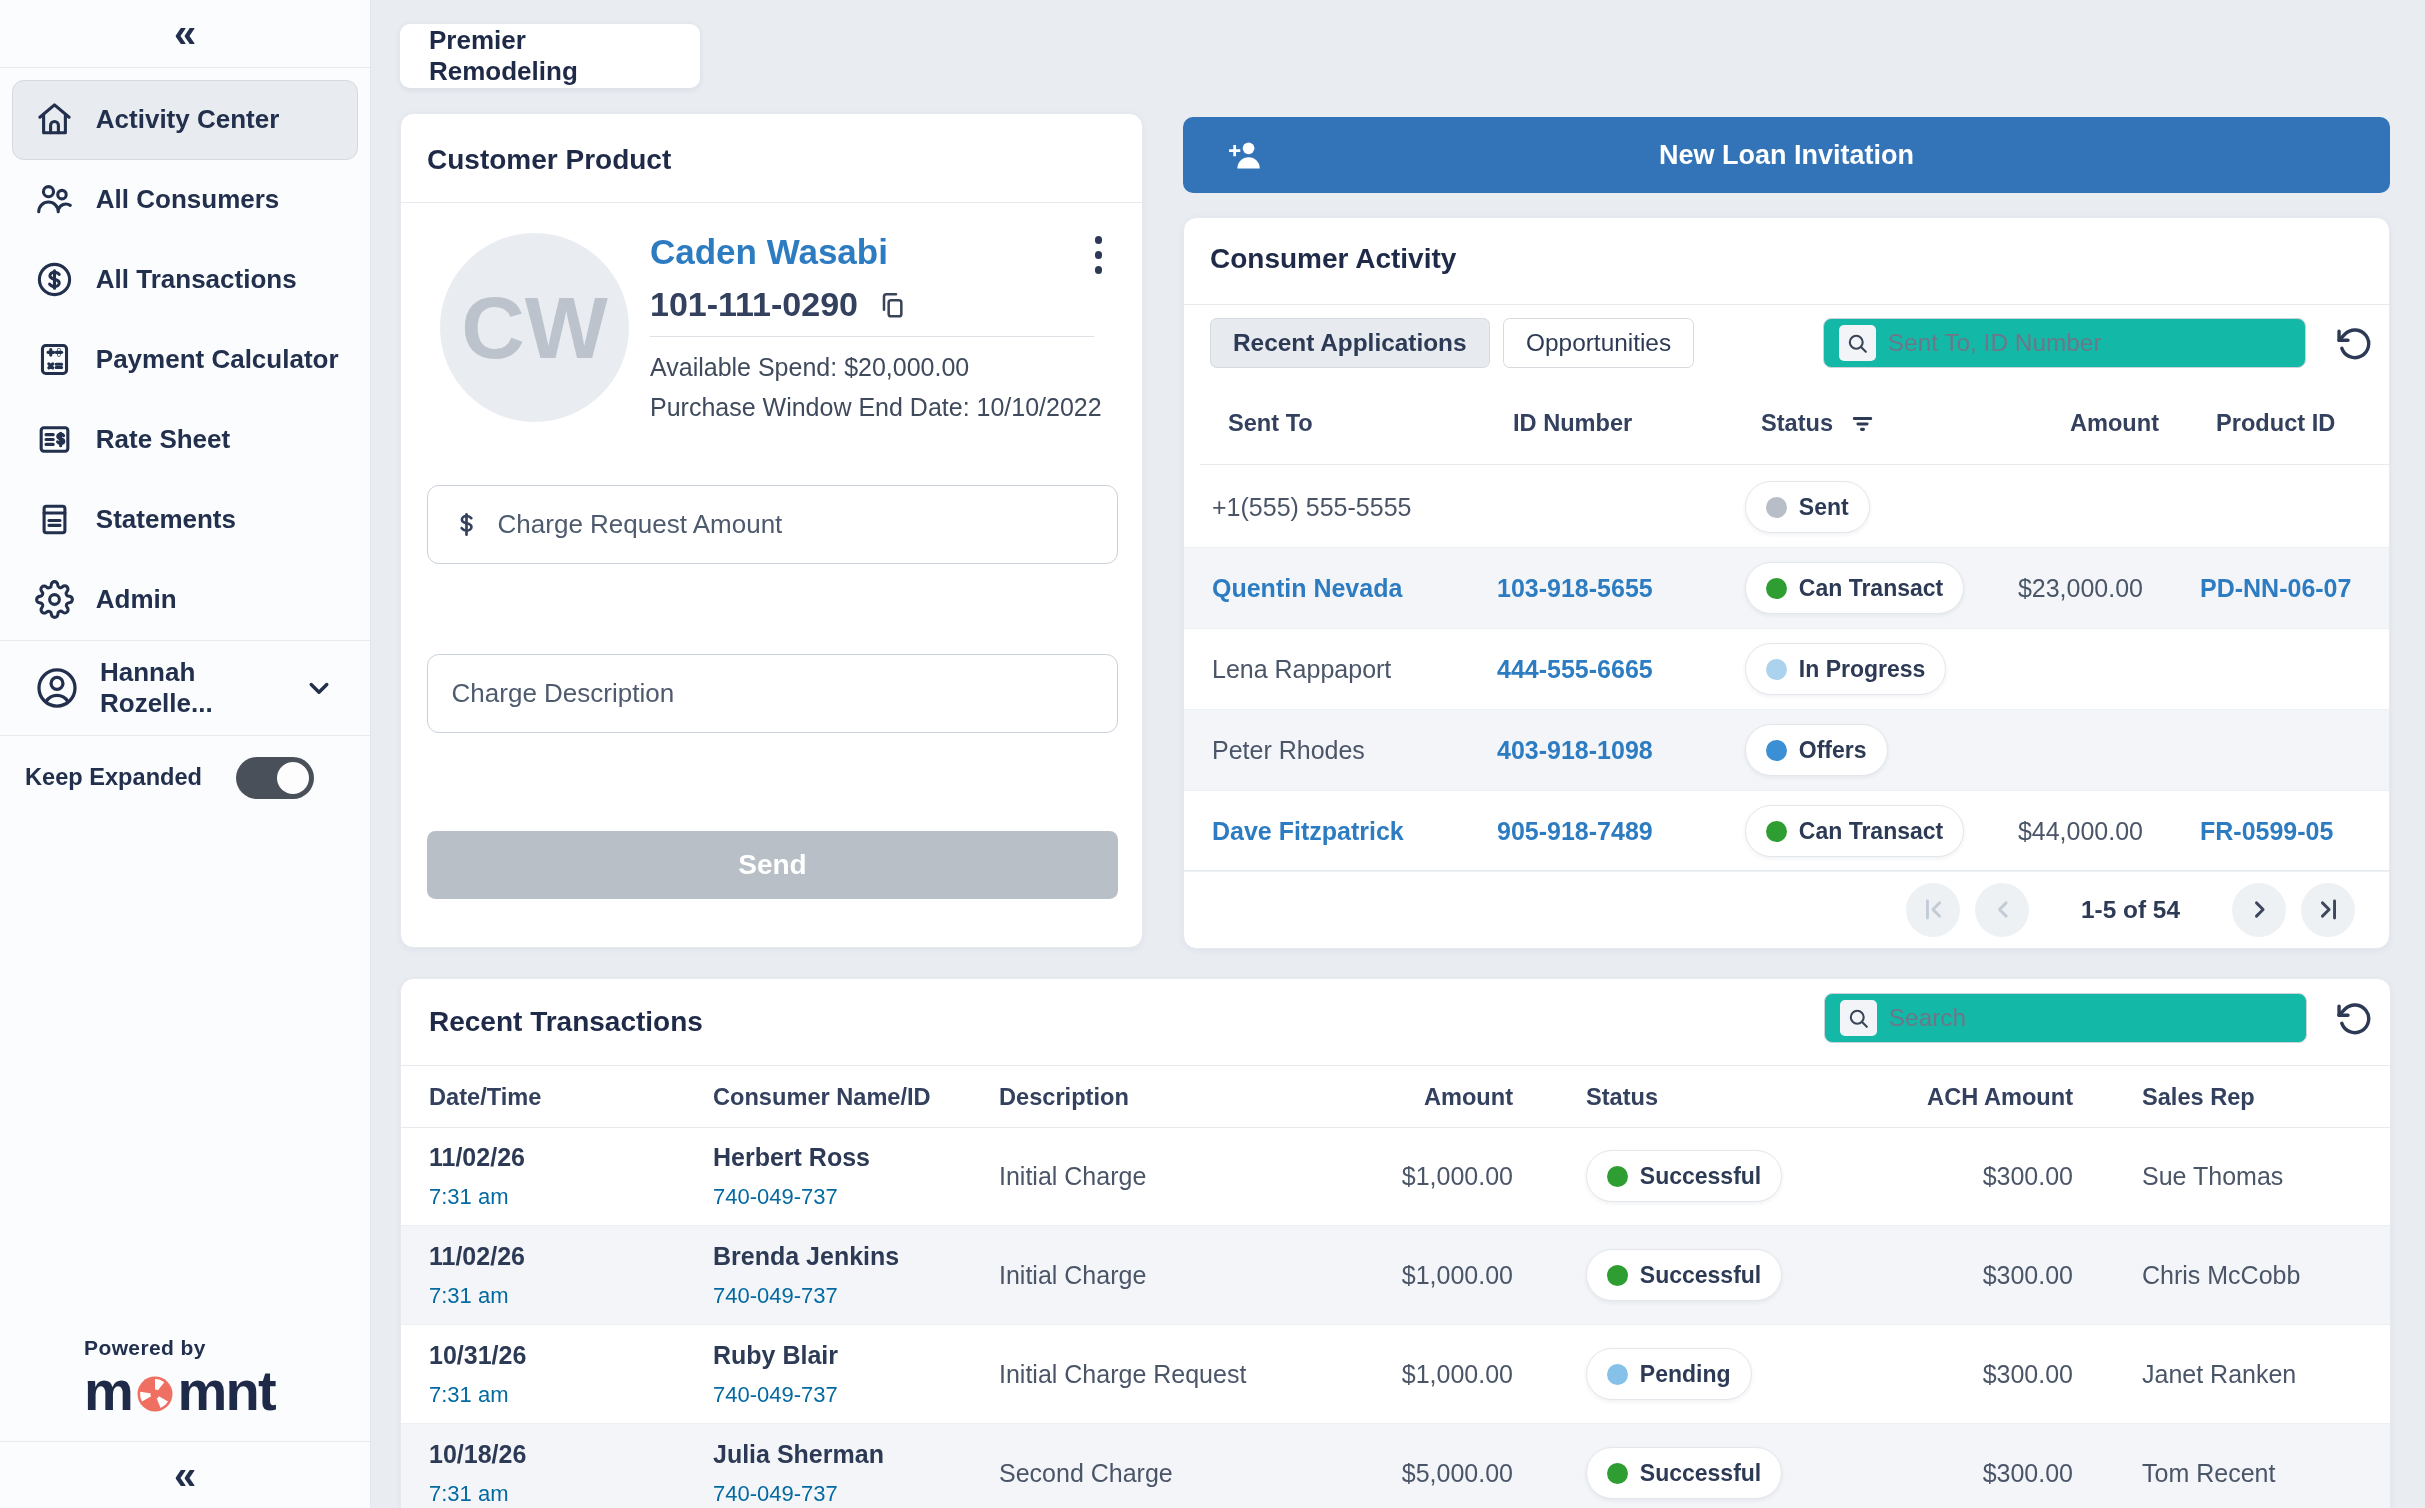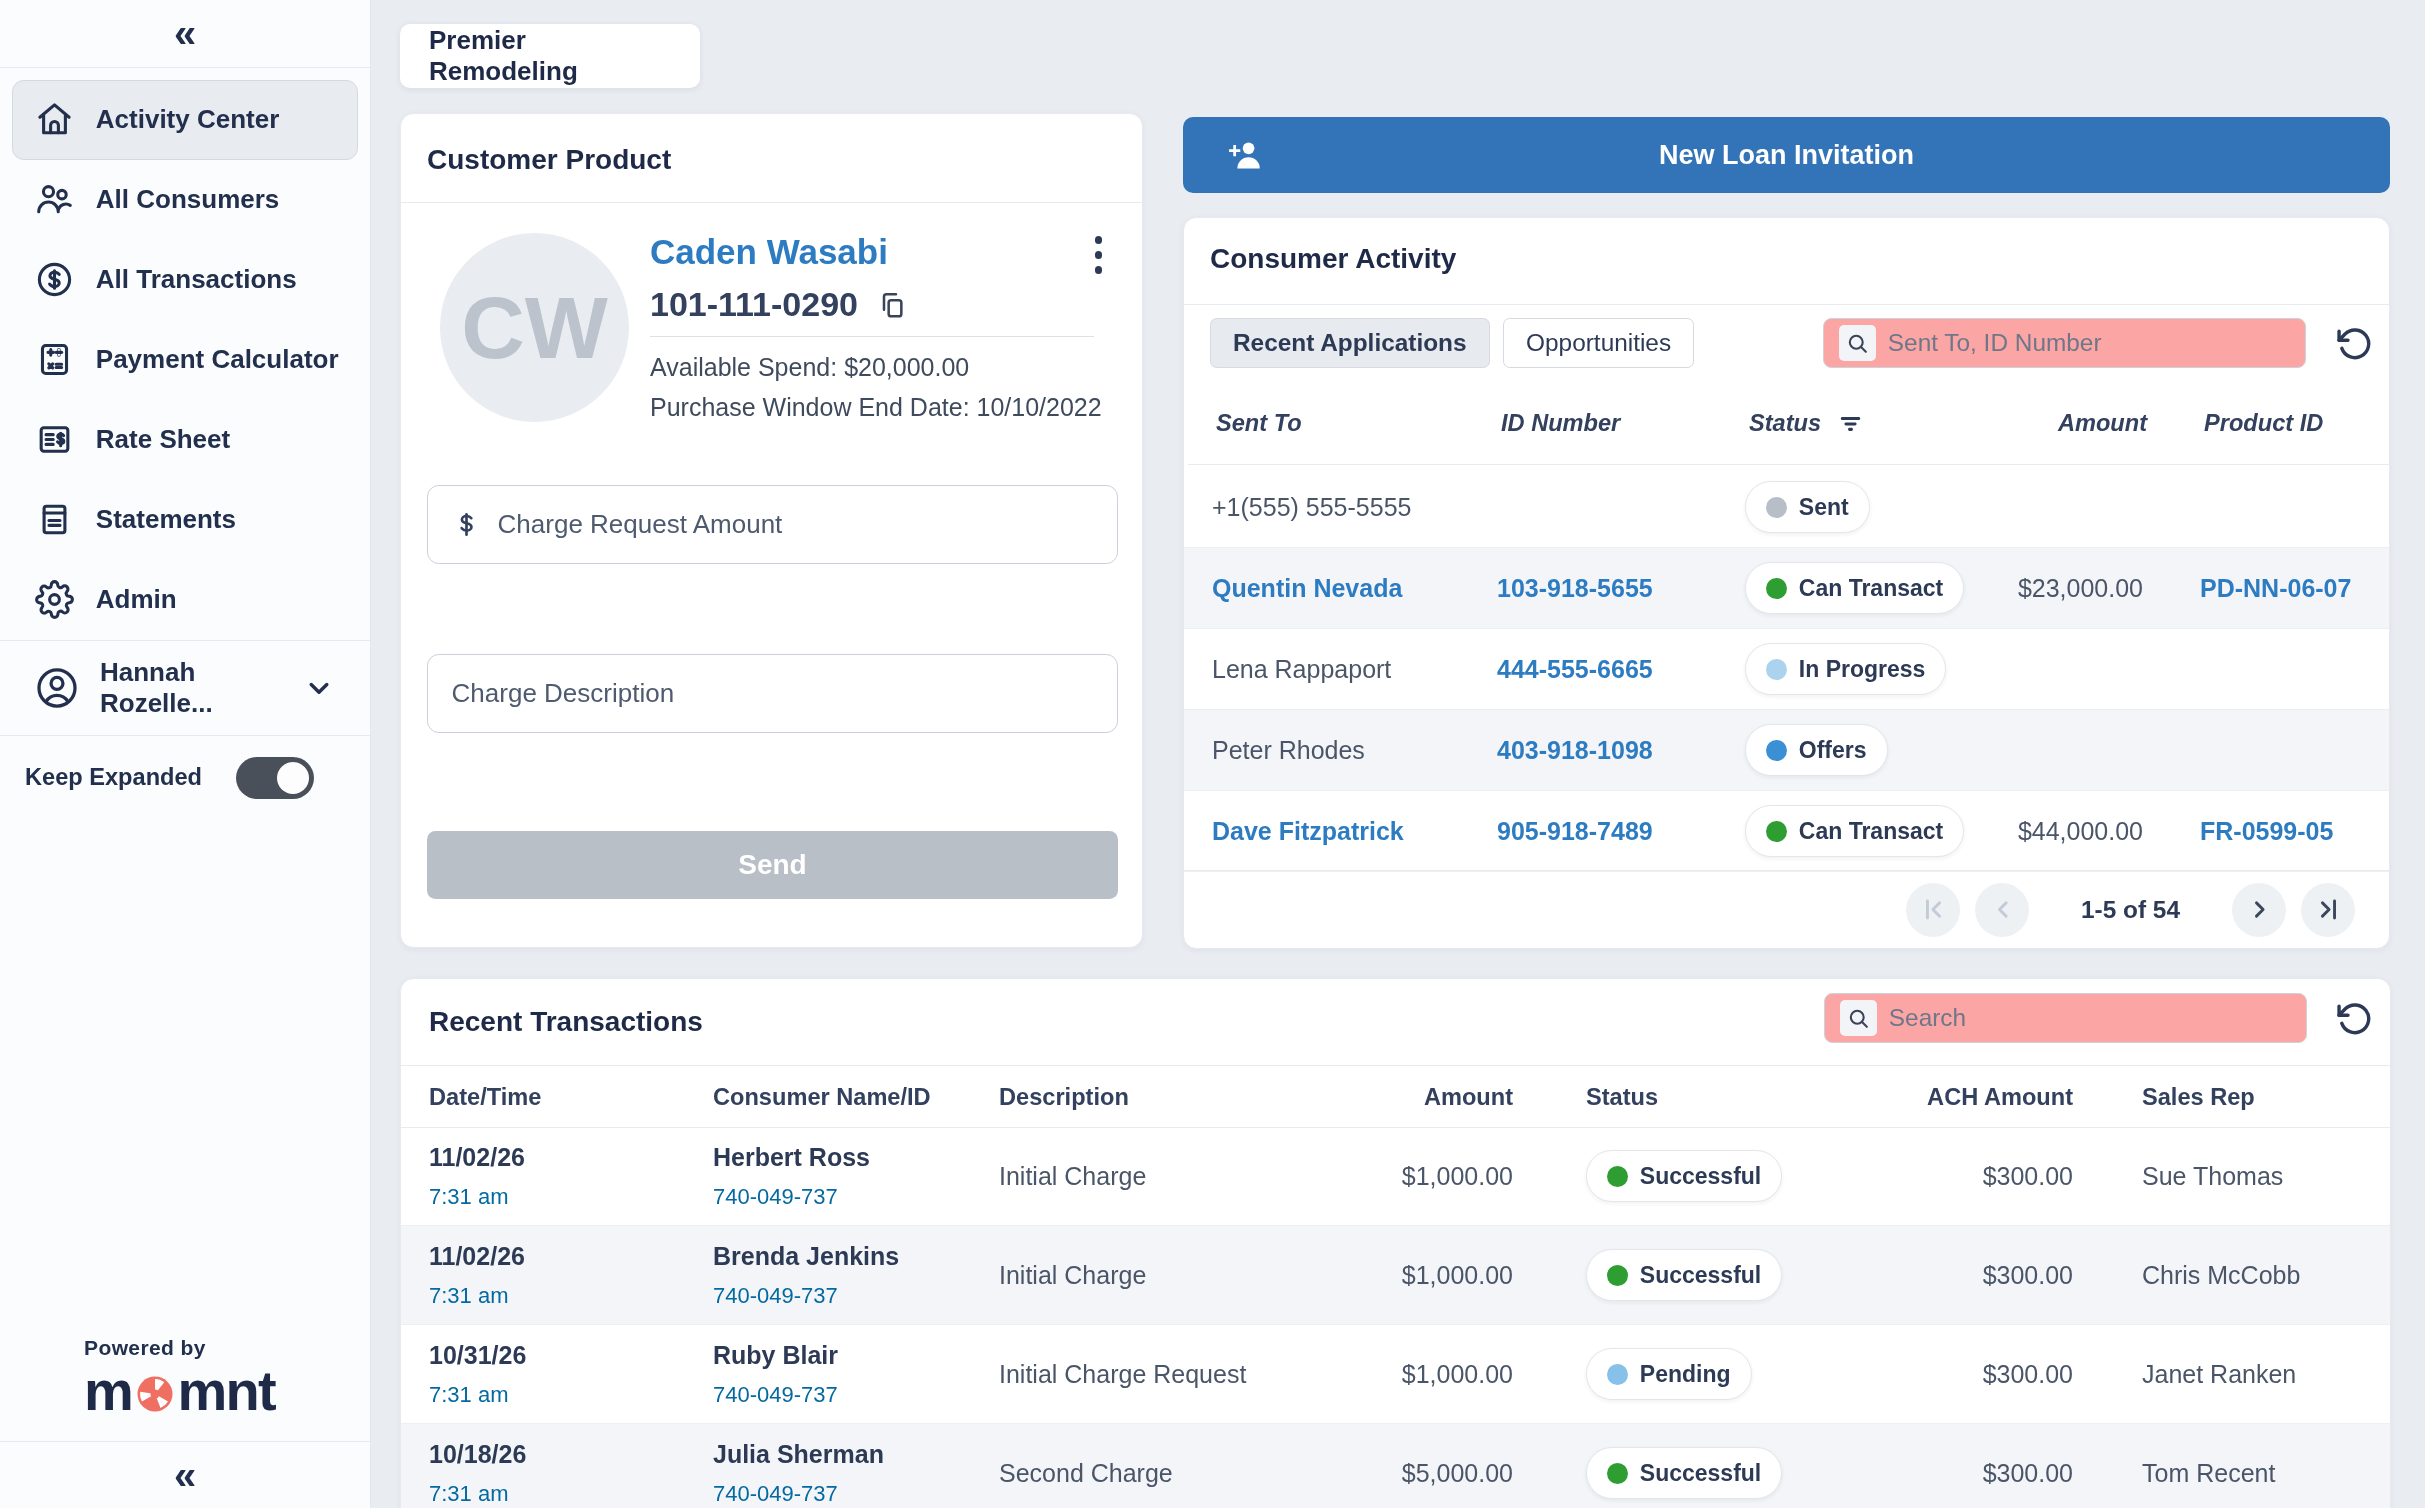--- a/index.html
+++ b/index.html
@@ -71,32 +71,32 @@
               cursor:pointer; }
   .loan-btn .icon-wrap { position:absolute; left:42px; top:19.4px; }
 
   
   .act-card { left:812px; top:217px; width:1207px; height:732px; }
   .act-head { padding:25px 26px 0 26px; height:87px; border-bottom:1.7px solid #e8ebee; }
   .tabs { position:absolute; left:26px; top:100px; display:flex; gap:13.5px; }
   .tab { height:50px; display:flex; align-items:center; padding:0 22px; border-radius:6.7px; font-size:24.4px;
          cursor:pointer; border:1.7px solid #d6dade; color:#2d3a55; background:#fff; }
   .tab.active { background:#e7eaee; font-weight:bold; }
-  .search { position:absolute; height:50px; border:1.7px solid #cdd3da; border-radius:8.4px; background:#fca5a5;
+  .search { position:absolute; height:50px; border:1.7px solid #cdd3da; border-radius:8.4px; background:#14b8a6;
             display:flex; align-items:center; padding:0 15px; gap:11.8px; overflow:hidden; }
   .search .iconbox { display:flex; align-items:center; justify-content:center; width:37px; height:36px;
                      background:#f2f4f7; border-radius:5px; }
   .search input { border:none; outline:none; font-size:24.4px; color:#33415e; font-family:inherit; width:337px; background:transparent; }
   .search input::placeholder { color:#6d7789; opacity:1; }
   .act-search { left:639px; top:100px; width:483px; }
   .refresh-btn { position:absolute; cursor:pointer; width:42px; height:42px; display:flex; align-items:center; justify-content:center; }
   .act-refresh { right:13.5px; top:104px; }
 
   .thead { position:absolute; font-size:23.6px; font-weight:bold; color:#33415e; }
-  .act-thead { left:4px; top:163px; width:100%; height:84px; border-bottom:1.7px solid #e8ebee;font-style:italic; }
+  .act-thead { left:16px; top:163px; width:100%; height:84px; border-bottom:1.7px solid #e8ebee; }
   .act-rows { position:absolute; left:0; top:249px; width:100%; }
   .arow { position:relative; height:81px; border-bottom:0.8px solid #edf0f3; font-size:25px; color:#4a5568; }
   .arow.stripe { background:#f3f5f8; }
   .cell { position:absolute; top:50%; transform:translateY(-50%); white-space:nowrap; }
   .a-c1 { left:28px; }  .a-c2 { left:313px; } .a-c3 { left:561px; }
   .a-c4 { right:246px; text-align:right; } .a-c5 { left:1016px; }
   .idnum { color:#2d7cc2; font-weight:bold; cursor:pointer; }
   .namelink { color:#2d7cc2; font-weight:bold; cursor:pointer; }
   .prodlink { color:#2d7cc2; font-weight:bold; cursor:pointer; }
   .chip { display:inline-flex; align-items:center; gap:11.8px; height:52px; padding:0 20px; background:#fff;

